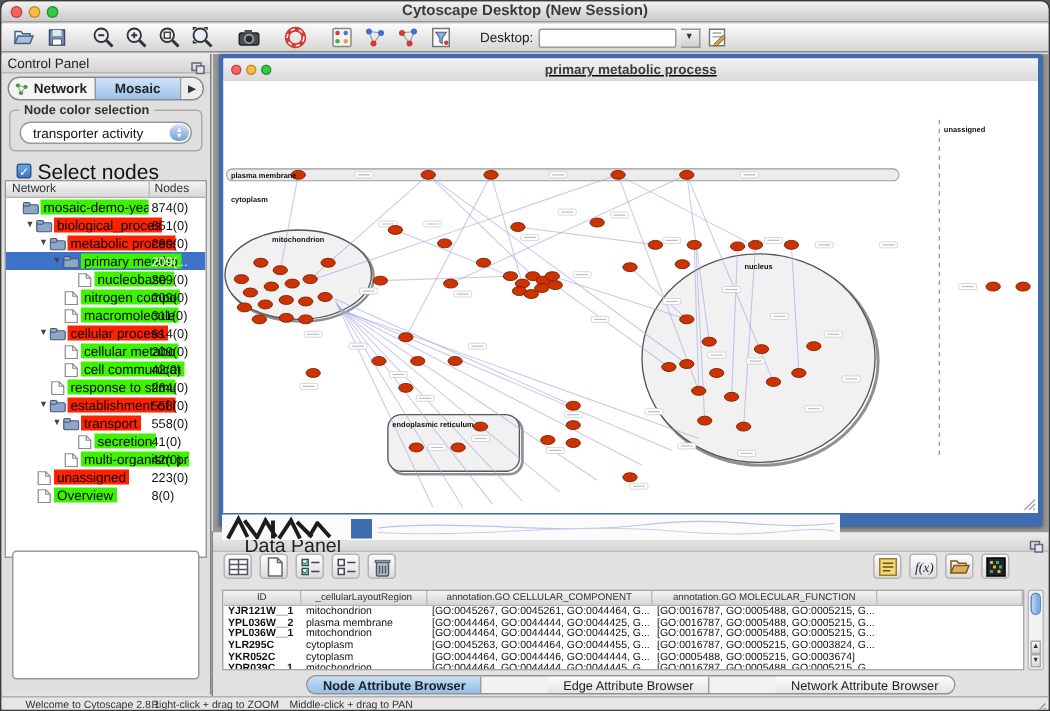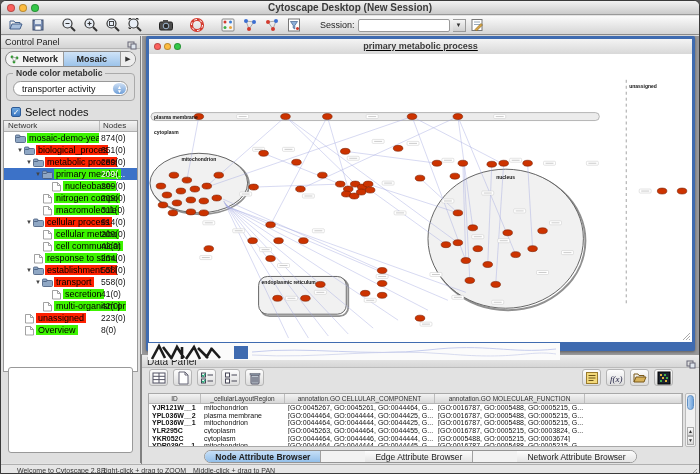--- a/index.html
+++ b/index.html
@@ -26,21 +26,21 @@
   .cp-tabs{position:absolute;top:15px;left:4px;right:4px;height:16px;border:1px solid #8a8a8a;border-radius:8px;background:#f4f4f4;display:flex;overflow:hidden;}
   .cp-tab{flex:1;display:flex;align-items:center;justify-content:center;gap:3px;font-size:9px;font-weight:bold;color:#222;border-right:1px solid #9a9a9a;}
   .cp-tab.sel{background:linear-gradient(#cfe3f7,#9cc3ea);}
   .cp-tab-arrow{width:14px;background:#ededed;border:none;font-size:7px;color:#333;padding:0;}
   .groupbox{position:absolute;top:37px;left:5px;right:5px;height:28px;border:1px solid #aaa;border-radius:4px;}
   .groupbox-label{position:absolute;top:-6px;left:6px;background:#dfdfdf;font-size:8.5px;font-weight:bold;color:#333;padding:0 3px;}
   .combo{position:absolute;top:7px;left:6px;right:6px;height:15px;background:#fff;border:1px solid #999;border-radius:8px;font-size:9px;display:flex;align-items:center;padding-left:8px;color:#111;}
   .combo-stepper{position:absolute;right:1px;top:1px;bottom:1px;width:13px;border-radius:7px;background:linear-gradient(#cfe0f5,#6f9fd8);display:flex;flex-direction:column;align-items:center;justify-content:center;font-size:5px;color:#fff;line-height:4px;}
   .checkbox-row{position:absolute;top:70px;left:10px;display:flex;align-items:center;gap:4px;}
   .checkbox{width:10px;height:10px;border-radius:2px;background:linear-gradient(#6ea8e0,#3c77c2);border:1px solid #2d5a96;color:#fff;font-size:8px;line-height:9px;text-align:center;}
-  .checkbox-label{font-size:11px;color:#111;}
+  .checkbox-label{font-size:14px;color:#111;}
   .tree-wrap{position:absolute;top:84px;left:2px;right:2px;height:252px;background:#fff;border:1px solid #9a9a9a;overflow:hidden;}
   .tree-header{height:11px;display:flex;background:linear-gradient(#f4f4f4,#d9d9d9);border-bottom:1px solid #b0b0b0;font-size:8px;color:#333;}
   .tree-header .c1{width:96px;padding-left:4px;border-right:1px solid #bbb;}
   .tree-header .c2{flex:1;padding-left:3px;}
   .tree-row{height:12px;display:flex;align-items:center;position:relative;font-size:9px;white-space:nowrap;}
   .tree-row.sel{background:#3c72c8;}
   .tree-exp{width:8px;font-size:6px;color:#444;text-align:center;flex:none;}
   .tree-icon{width:11px;height:9px;flex:none;margin-right:1px;}
   .tree-label{padding:0 2px;color:#000;overflow:hidden;max-width:72px;}
   .tree-label.green{background:#3df400;}
@@ -54,21 +54,21 @@
   .frame-title{height:24px;background:linear-gradient(#f4f4f4,#c9c9c9);border-bottom:1px solid #9a9a9a;position:relative;text-decoration:underline;}
   .frame-title .title{font-size:9px;line-height:15px;}
   .frame-traffic{position:absolute;left:5px;top:4px;display:flex;gap:3px;}
   .frame-traffic .light{width:7px;height:7px;}
   .canvas{position:absolute;top:15px;left:0;right:0;bottom:0;background:#fff;overflow:hidden;}
   .canvas svg{display:block;width:100%;height:100%;}
   .strip{position:absolute;left:6px;bottom:-6px;width:412px;height:17px;background:#fbfbfb;z-index:5;}
   .grip{position:absolute;right:1px;bottom:1px;}
   
   .data-panel{position:absolute;top:353px;left:140px;right:0;height:95px;background:#e2e2e2;border-top:1px solid #999;border-left:1px solid #808080;}
-  .dp-header{height:13px;font-size:10px;color:#222;padding:1px 5px;position:relative;background:linear-gradient(#ececec,#d6d6d6);border-bottom:1px solid #bbb;}
+  .dp-header{height:13px;font-size:13px;color:#222;padding:1px 21px;position:relative;background:linear-gradient(#ececec,#d6d6d6);border-bottom:1px solid #bbb;}
   .dp-toolbar{position:absolute;top:14px;left:0;right:0;height:22px;display:flex;align-items:flex-start;padding:0 7px;gap:5px;}
   .dp-btn{width:19px;height:17px;border:1px solid #b5b5b5;border-radius:3px;background:linear-gradient(#fdfdfd,#dcdcdc);padding:0;display:flex;align-items:center;justify-content:center;}
   .dp-spacer{flex:1;}
   .dp-table{position:absolute;left:6px;right:16px;top:38px;bottom:2px;background:#fff;border:1px solid #a8a8a8;overflow:hidden;}
   .dpt-head{display:flex;height:10px;background:linear-gradient(#f3f3f3,#d7d7d7);border-bottom:1px solid #b5b5b5;font-size:6.5px;color:#333;}
   .dpt-head div{border-right:1px solid #bdbdbd;text-align:center;overflow:hidden;white-space:nowrap;line-height:10px;}
   .dpt-row{display:flex;height:7.6px;font-size:7px;color:#111;align-items:center;}
   .dpt-row div{overflow:hidden;white-space:nowrap;padding-left:3px;}
   .dpt-row .id{font-weight:bold;}
   .dp-scroll{position:absolute;right:3px;top:38px;bottom:2px;width:11px;background:#f1f1f1;border:1px solid #bbb;border-radius:2px;}
@@ -193,21 +193,21 @@
           <button class="tb-btn">
             <svg width="16" height="16" viewBox="0 0 16 16">
               <rect x="2.5" y="2" width="11" height="12" fill="#fff" stroke="#777"></rect>
               <path d="M4.5,4.5 H11.5 L8.8,8.5 V12 L7.2,11 V8.5 Z" fill="#8fb0d8" stroke="#44618c" stroke-width=".7"></path>
               <circle cx="11.5" cy="11.5" r="1.5" fill="#d23b2f"></circle>
             </svg>
           </button>
         </span>
       </span>
     <span class="search-wrap">
-      <span class="search-label">Session:</span>
+      <span class="search-label">Desktop:</span>
       <input class="search-input" value="" style="">
       <button class="search-arrow">▼</button>
       <span id="search-opt-slot">
           <button class="tb-btn">
             <svg width="16" height="16" viewBox="0 0 16 16">
               <rect x="3" y="2.5" width="10" height="11" fill="#fff" stroke="#777"></rect>
               <line x1="5" y1="5" x2="11" y2="5" stroke="#9ab" stroke-width="1"></line>
               <line x1="5" y1="7.5" x2="11" y2="7.5" stroke="#9ab" stroke-width="1"></line>
               <path d="M6,12.5 L12,6.5 L13.5,8 L7.5,14 Z" fill="#d9a441" stroke="#7a5a1a" stroke-width=".6"></path>
             </svg>
@@ -235,21 +235,21 @@
             <path d="M2,2 L7,3 L4,7 Z" stroke="#888" fill="none" stroke-width=".6"></path>
           </svg>
         <span>Network</span>
       </div>
       <div class="cp-tab sel">
         <span>Mosaic</span>
       </div>
       <button class="cp-tab-arrow">▶</button>
     </div>
     <div class="groupbox">
-      <span class="groupbox-label">Node color metabolic</span>
+      <span class="groupbox-label">Node color selection</span>
       <div class="combo">
         <span>transporter activity</span>
         <span class="combo-stepper">
             <span>▲</span>
             <span>▼</span>
           </span>
       </div>
     </div>
     <div class="checkbox-row">
       <span class="checkbox">✓</span>

